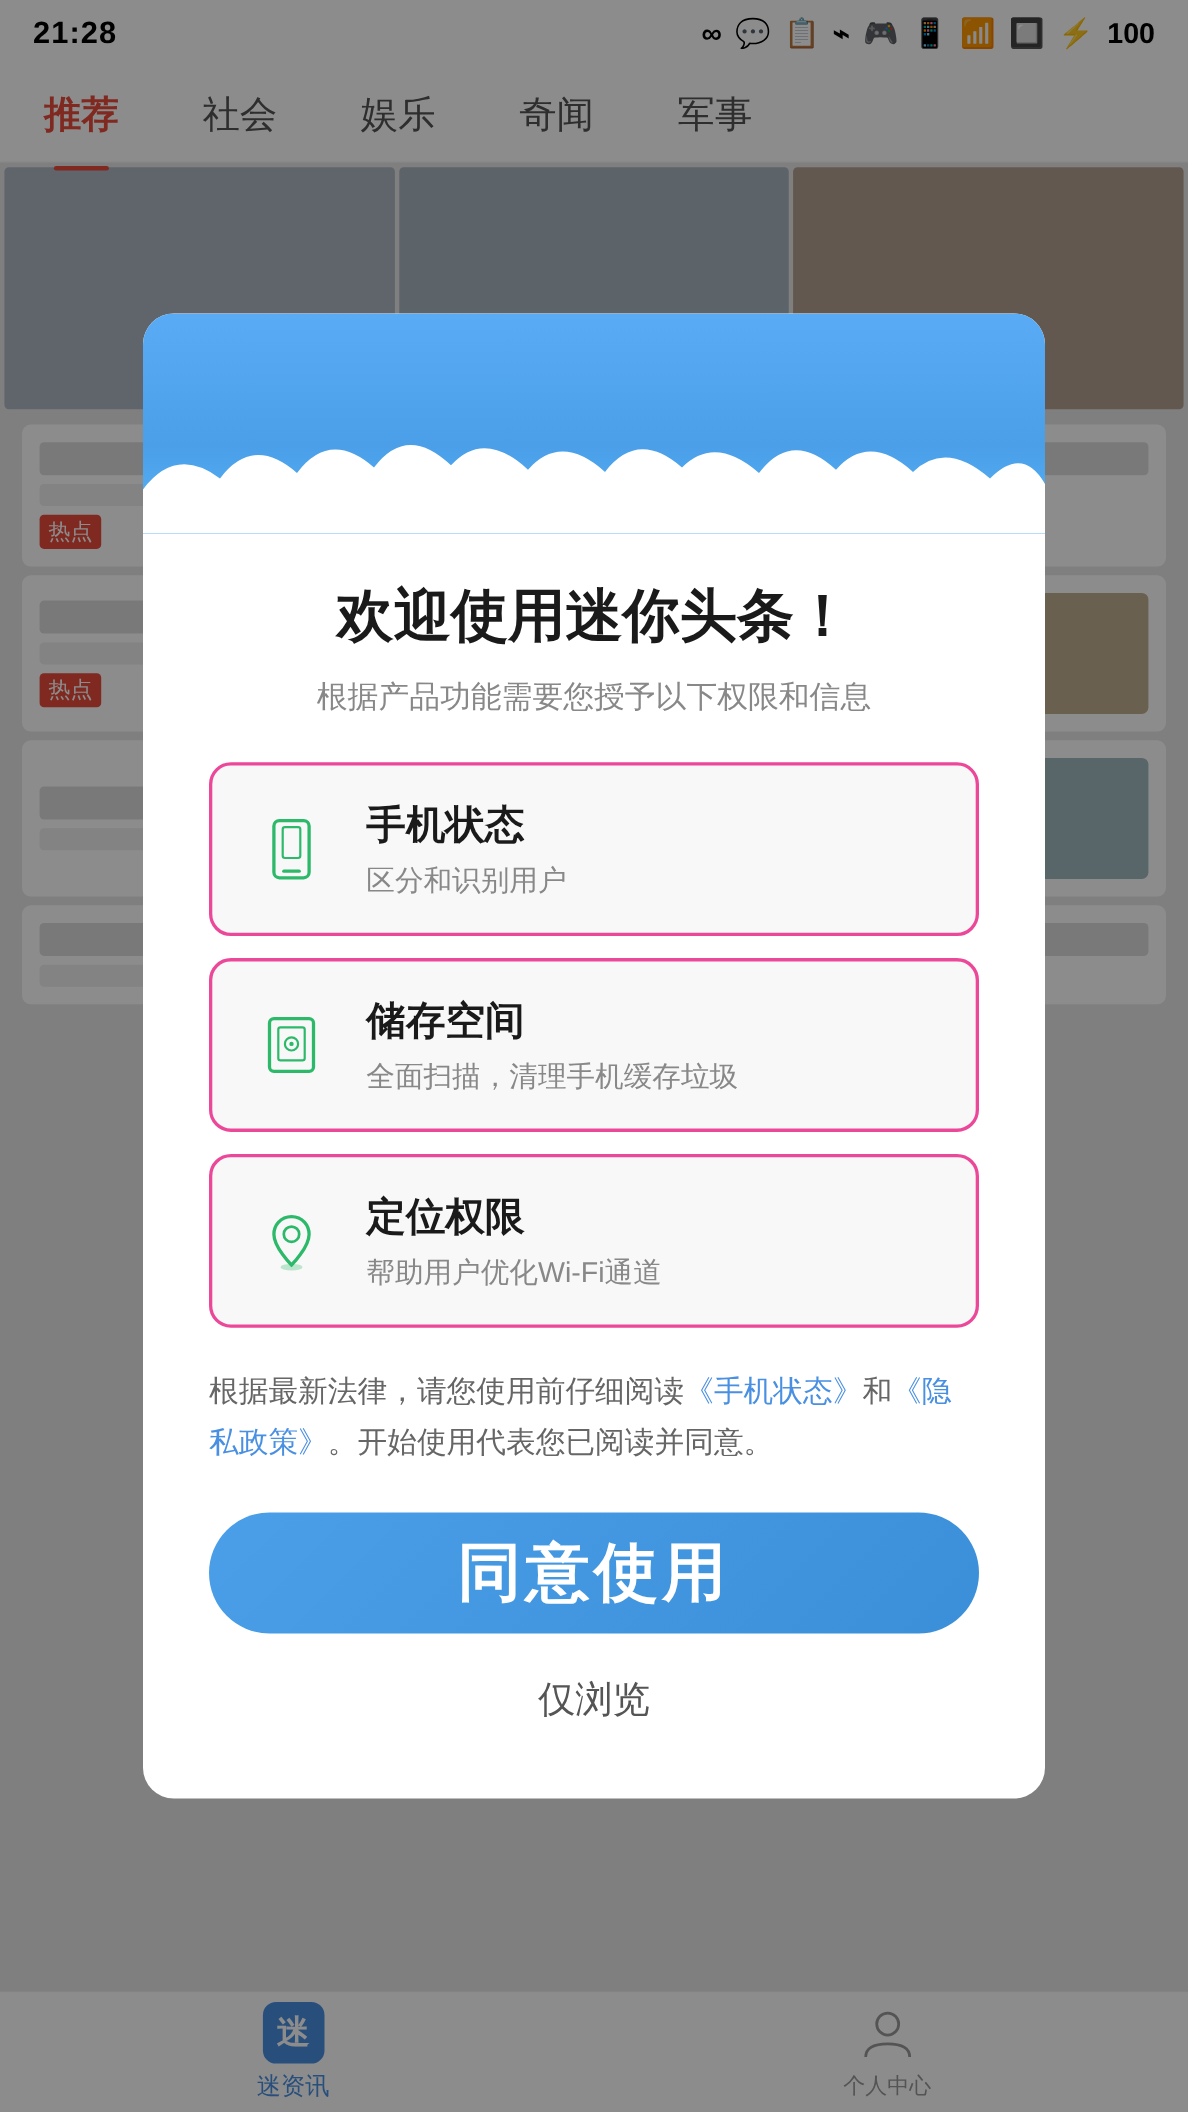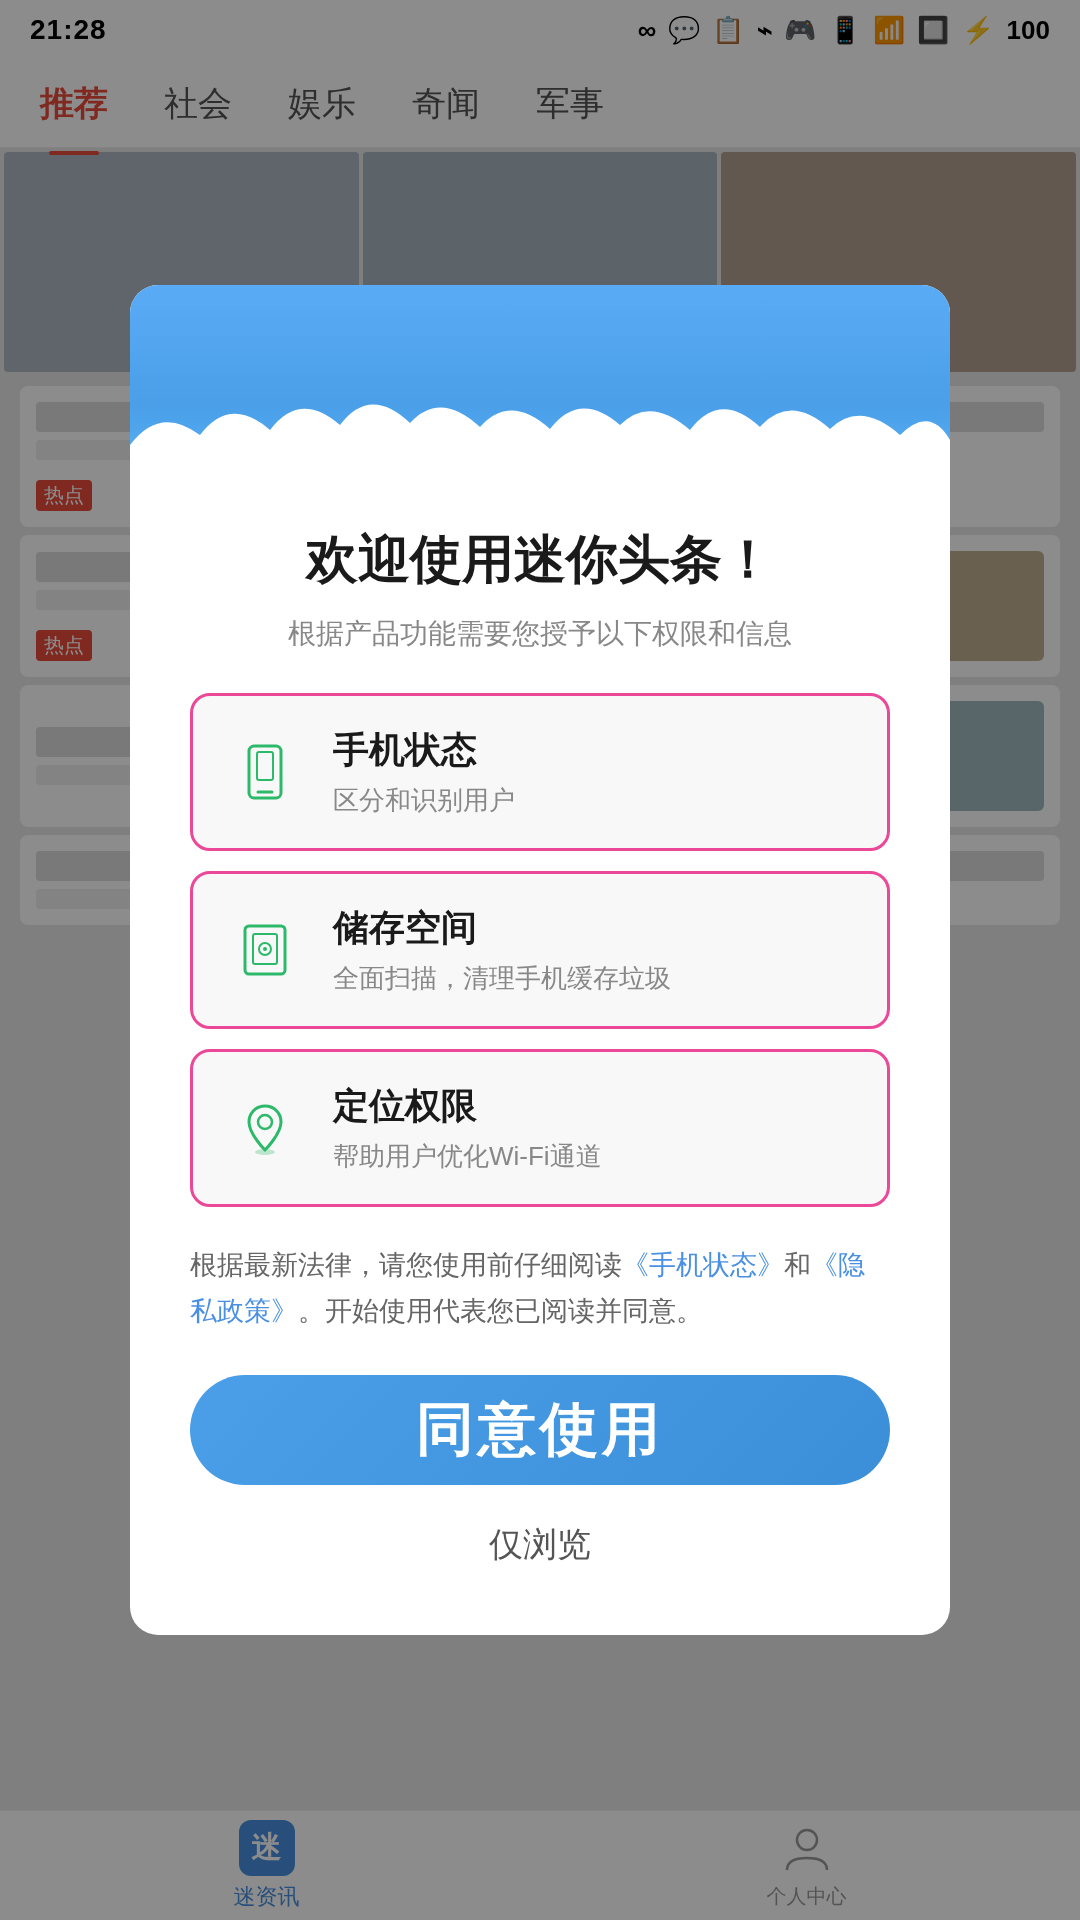--- a/index.html
+++ b/index.html
@@ -39,21 +39,21 @@
       color: #000;
     }
 
     
     .nav-tabs {
       height: 88px;
       background: #fff;
       display: flex;
       align-items: center;
       padding: 0 40px;
-      gap: 56px;
+      gap: 76px;
       border-bottom: 1px solid #eee;
       position: relative;
       z-index: 1;
     }
     .nav-tab {
       font-size: 34px;
       color: #555;
       cursor: pointer;
       position: relative;
     }
@@ -126,21 +126,21 @@
       border-radius: 4px;
       width: 60%;
     }
     .bg-news-tag {
       background: #e74c3c;
       color: #fff;
       font-size: 20px;
       padding: 2px 8px;
       border-radius: 4px;
       display: inline-block;
-      margin-top: 20px;
+      margin-top: 8px;
     }
     .bg-news-img {
       width: 160px;
       height: 110px;
       background: #c0b090;
       border-radius: 6px;
       flex-shrink: 0;
     }
 
     

